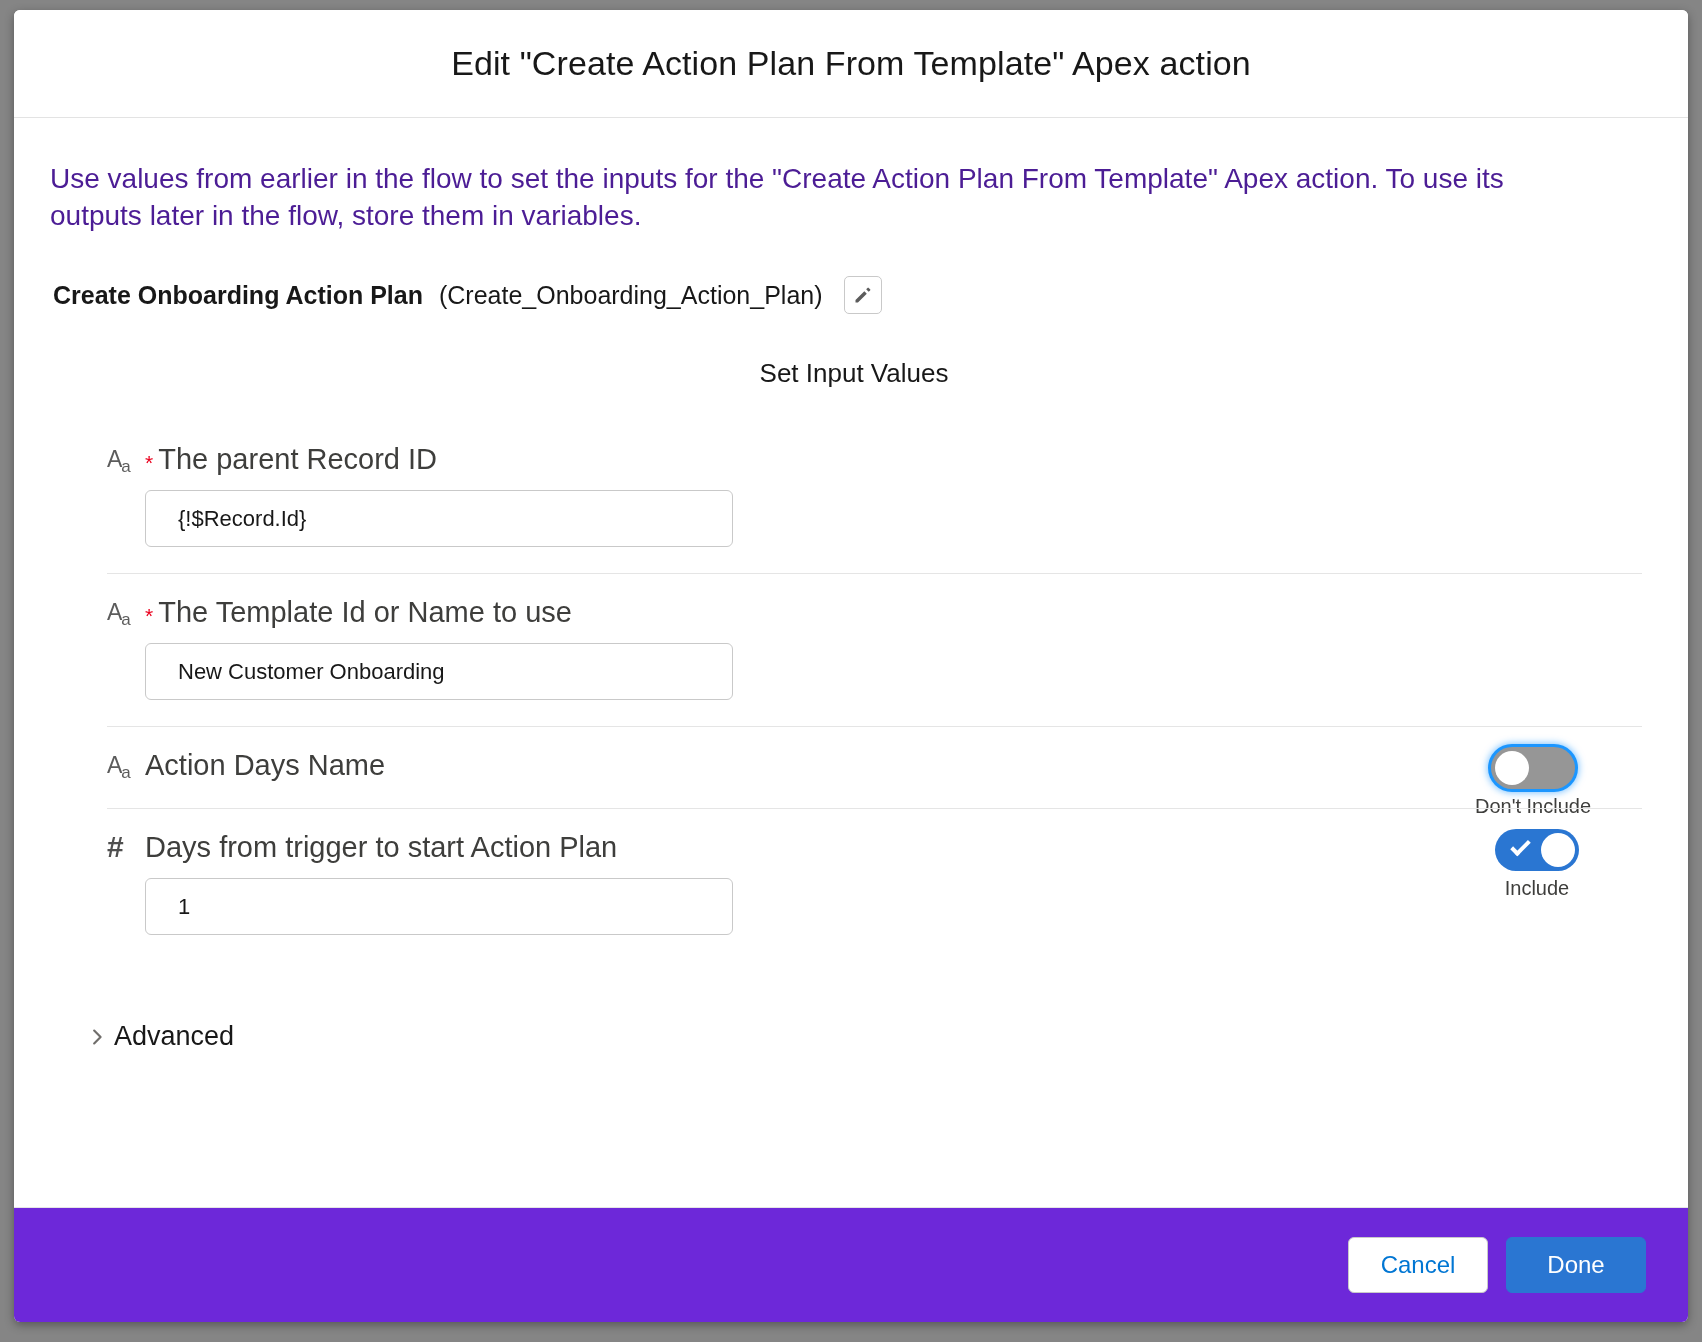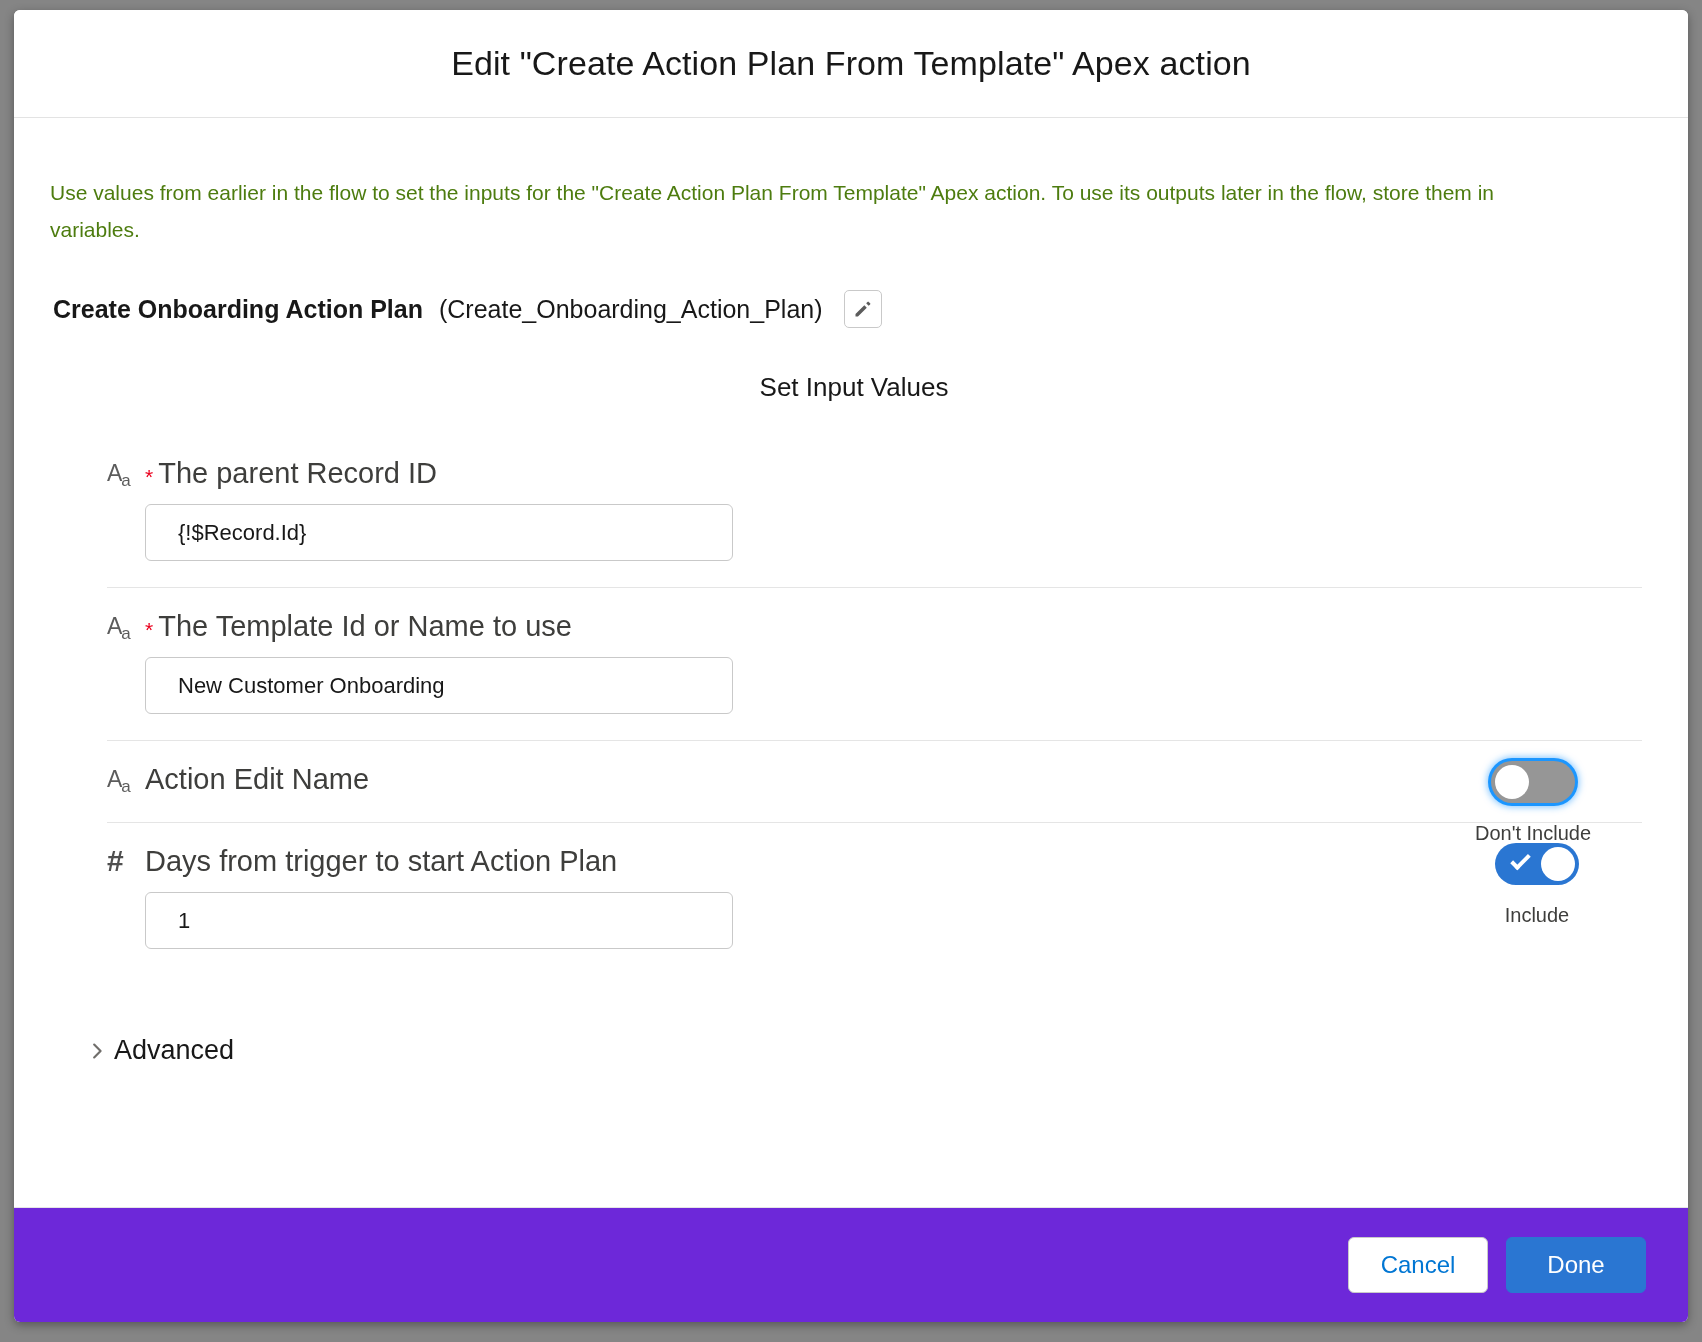--- a/index.html
+++ b/index.html
@@ -43,25 +43,25 @@
 
   
   .modal-body {
     flex: 1 1 auto;
     padding: 42px 46px 0 36px;
     overflow: hidden;
     background: #fff;
   }
 
   .description {
-    font-size: 21px;
+    font-size: 28px;
     line-height: 37px;
-    color: #4d7c0f;
+    color: #4c1d95;
     max-width: 1496px;
-    margin: 14px 0 42px 0;
+    margin: 0 0 42px 0;
   }
 
   .api-line {
     font-size: 25px;
     color: #181818;
     display: flex;
     align-items: center;
     gap: 7px;
     margin: 0 0 44px 3px;
   }
@@ -198,21 +198,21 @@
   .switch .check {
     position: absolute;
     left: 16px; top: 12px;
     width: 19px; height: 10px;
     border-left: 4px solid #fff;
     border-bottom: 4px solid #fff;
     transform: rotate(-45deg);
   }
 
   .toggle-label {
-    margin-top: 19px;
+    margin-top: 6px;
     font-size: 20px;
     color: #3e3e3c;
     white-space: nowrap;
   }
 
   
   .advanced {
     margin: 60px 0 0 36px;
     display: flex;
     align-items: center;
@@ -314,21 +314,21 @@
         </div>
         <input class="field-input" type="text" value="New Customer Onboarding" style="">
       </div>
 
       <div class="input-row">
         <div class="row-head">
           <span class="type-icon text-icon">
             <span>A</span>
               <sub>a</sub>
           </span>
-          <span class="field-label">Action Edit Name</span>
+          <span class="field-label">Action Days Name</span>
         </div>
         <div class="toggle-wrap focused">
           <button class="switch focus-ring">
             <span class="knob"></span>
           </button>
           <span class="toggle-label">Don't Include</span>
         </div>
       </div>
 
       <div class="input-row">

